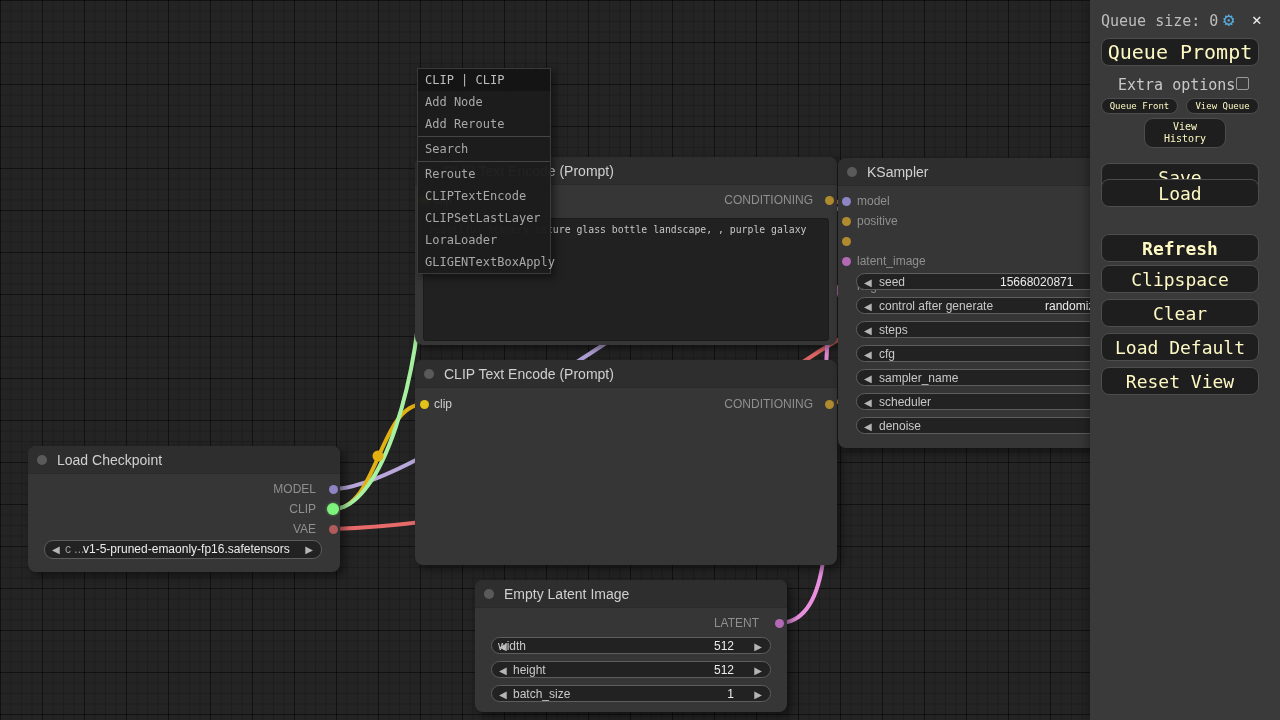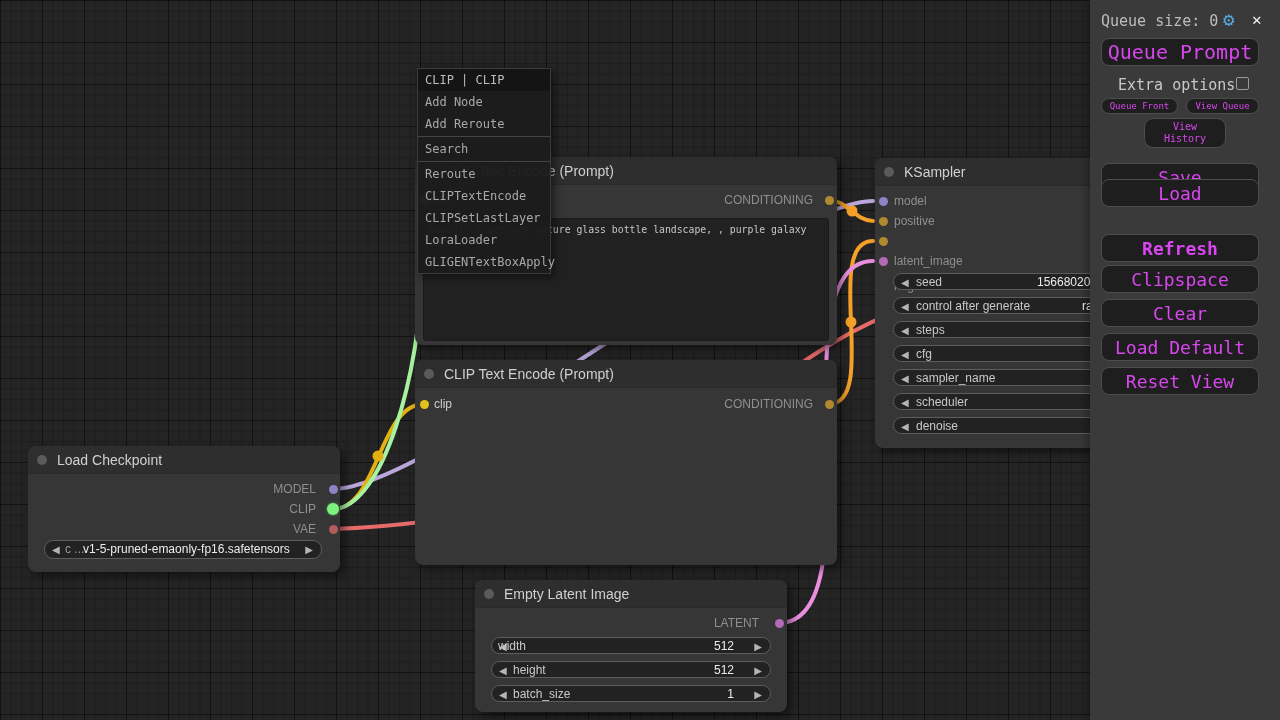--- a/index.html
+++ b/index.html
@@ -37,21 +37,21 @@
   
   #ctx-menu{position:absolute;left:417px;top:68px;width:134px;z-index:5;background:rgba(28,28,28,.97);
     border:1px solid #3a3a3a;font-family:"DejaVu Sans Mono",monospace;font-size:12px;color:#a8a8a8;
     box-shadow:3px 3px 8px rgba(0,0,0,.5);}
   #ctx-menu .hdr{height:22px;line-height:22px;padding-left:7px;background:#141414;color:#bdbdbd;}
   #ctx-menu .item{height:22px;line-height:22px;padding-left:7px;cursor:pointer;}
   #ctx-menu .sep{border-top:1px solid #454545;margin:1px 0;}
   
   #sidebar{position:absolute;left:1090px;top:0;width:190px;height:720px;z-index:10;background:#3a3a3a;
     font-family:"DejaVu Sans Mono",monospace;box-shadow:-3px 0 8px rgba(0,0,0,.3);}
-  .sb-btn{position:absolute;background:#1e1e1e;border:1px solid #4d4d4d;border-radius:8px;color:#d946ef;
+  .sb-btn{position:absolute;background:#1e1e1e;border:1px solid #4d4d4d;border-radius:8px;color:#fef9c3;
     display:flex;align-items:center;justify-content:center;cursor:pointer;font-family:"DejaVu Sans Mono",monospace;}
   .sb-main{left:11px;width:158px;height:28px;font-size:18px;}
   #queue-size{position:absolute;left:11px;top:12px;font-size:15px;color:#bdbdbd;}
   #gear{position:absolute;left:133px;top:8px;font-size:19px;color:#57a8dc;cursor:pointer;}
   #close-x{position:absolute;left:162px;top:10px;font-size:16px;color:#f0f0f0;font-weight:bold;cursor:pointer;}
   #extra-options{position:absolute;left:28px;top:76px;font-size:15px;color:#c8c8c8;}
   #extra-check{position:absolute;left:146px;top:77px;width:13px;height:13px;border:1px solid #9a9a9a;
     border-radius:2px;background:#3a3a3a;cursor:pointer;}
 </style>
 </head>
@@ -107,21 +107,21 @@
     <span class="slot-label" style="right:24px;top:76px;">VAE</span>
     <div class="dot dot-vae" style="left:300.5px;top:78.5px;"></div>
     <div class="pill" style="left:16px;top:94px;width:278px;height:19px;">
       <span class="arr l">◀</span>
       <span class="wlabel" style="left:20px;color:#9a9a9a;">c ...</span>
       <span class="wvalue" style="left:38px;">v1-5-pruned-emaonly-fp16.safetensors</span>
       <span class="arr r">▶</span>
     </div>
   </div>
 
-  <div class="node" style="left:875px;top:158px;width:295px;height:290px;">
+  <div class="node" style="left:838px;top:158px;width:295px;height:290px;">
     <div class="node-title">
       <span class="tdot"></span>
       <span>KSampler</span>
     </div>
     <div class="dot dot-model" style="left:3.5px;top:38.5px;"></div>
     <span class="slot-label" style="left:19px;top:36px;">model</span>
     <div class="dot dot-cond" style="left:3.5px;top:58.5px;"></div>
     <span class="slot-label" style="left:19px;top:56px;">positive</span>
     <div class="dot dot-cond" style="left:3.5px;top:78.5px;"></div>
     <span class="slot-label" style="left:19px;top:76px;margin-top:45px;">negative</span>

